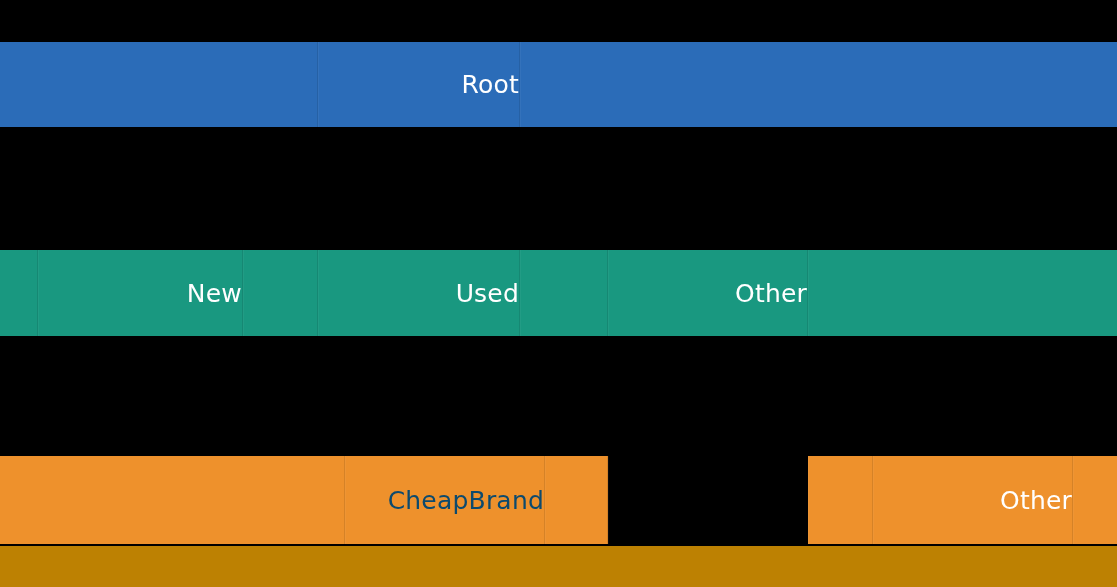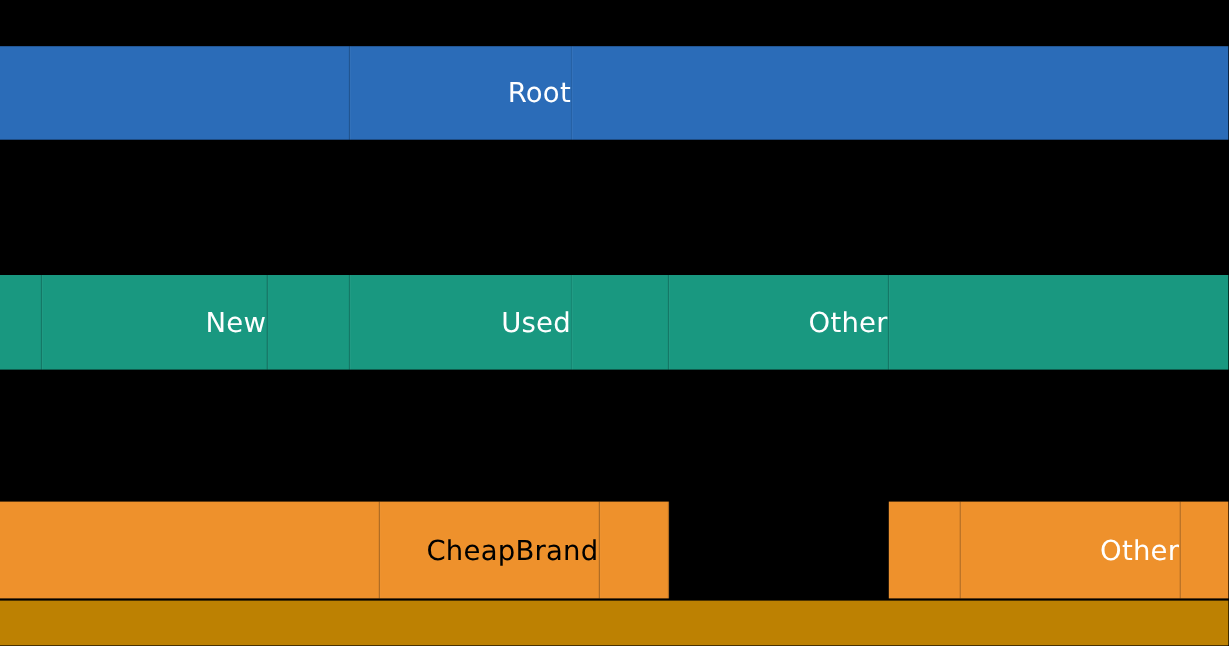--- a/index.html
+++ b/index.html
@@ -84,21 +84,21 @@
       <div class="node" title="Other" style="left: 608px; width: 200px; background: rgb(25, 152, 128);">
         <span class="node-label" style="color: rgb(255, 255, 255);">Other</span>
       </div>
       <div class="seam" style="left: 608px;"></div>
       <div class="node last" title="" style="left: 808px; width: 309px; background: rgb(25, 152, 128);"></div>
       <div class="seam" style="left: 808px;"></div>
     </div>
     <div class="level" style="top: 456px; height: 88px;">
       <div class="node" title="" style="left: 0px; width: 345px; background: rgb(238, 145, 44);"></div>
       <div class="node" title="CheapBrand" style="left: 345px; width: 200px; background: rgb(238, 145, 44);">
-        <span class="node-label" style="color: #000000;">CheapBrand</span>
+        <span class="node-label" style="color: #0c4a6e;">CheapBrand</span>
       </div>
       <div class="seam" style="left: 345px;"></div>
       <div class="node" title="" style="left: 545px; width: 63px; background: rgb(238, 145, 44);"></div>
       <div class="seam" style="left: 545px;"></div>
       <div class="seam" style="left: 608px;"></div>
       <div class="node" title="" style="left: 808px; width: 65px; background: rgb(238, 145, 44);"></div>
       <div class="seam" style="left: 808px;"></div>
       <div class="node" title="Other" style="left: 873px; width: 200px; background: rgb(238, 145, 44);">
         <span class="node-label" style="color: rgb(255, 255, 255);">Other</span>
       </div>

